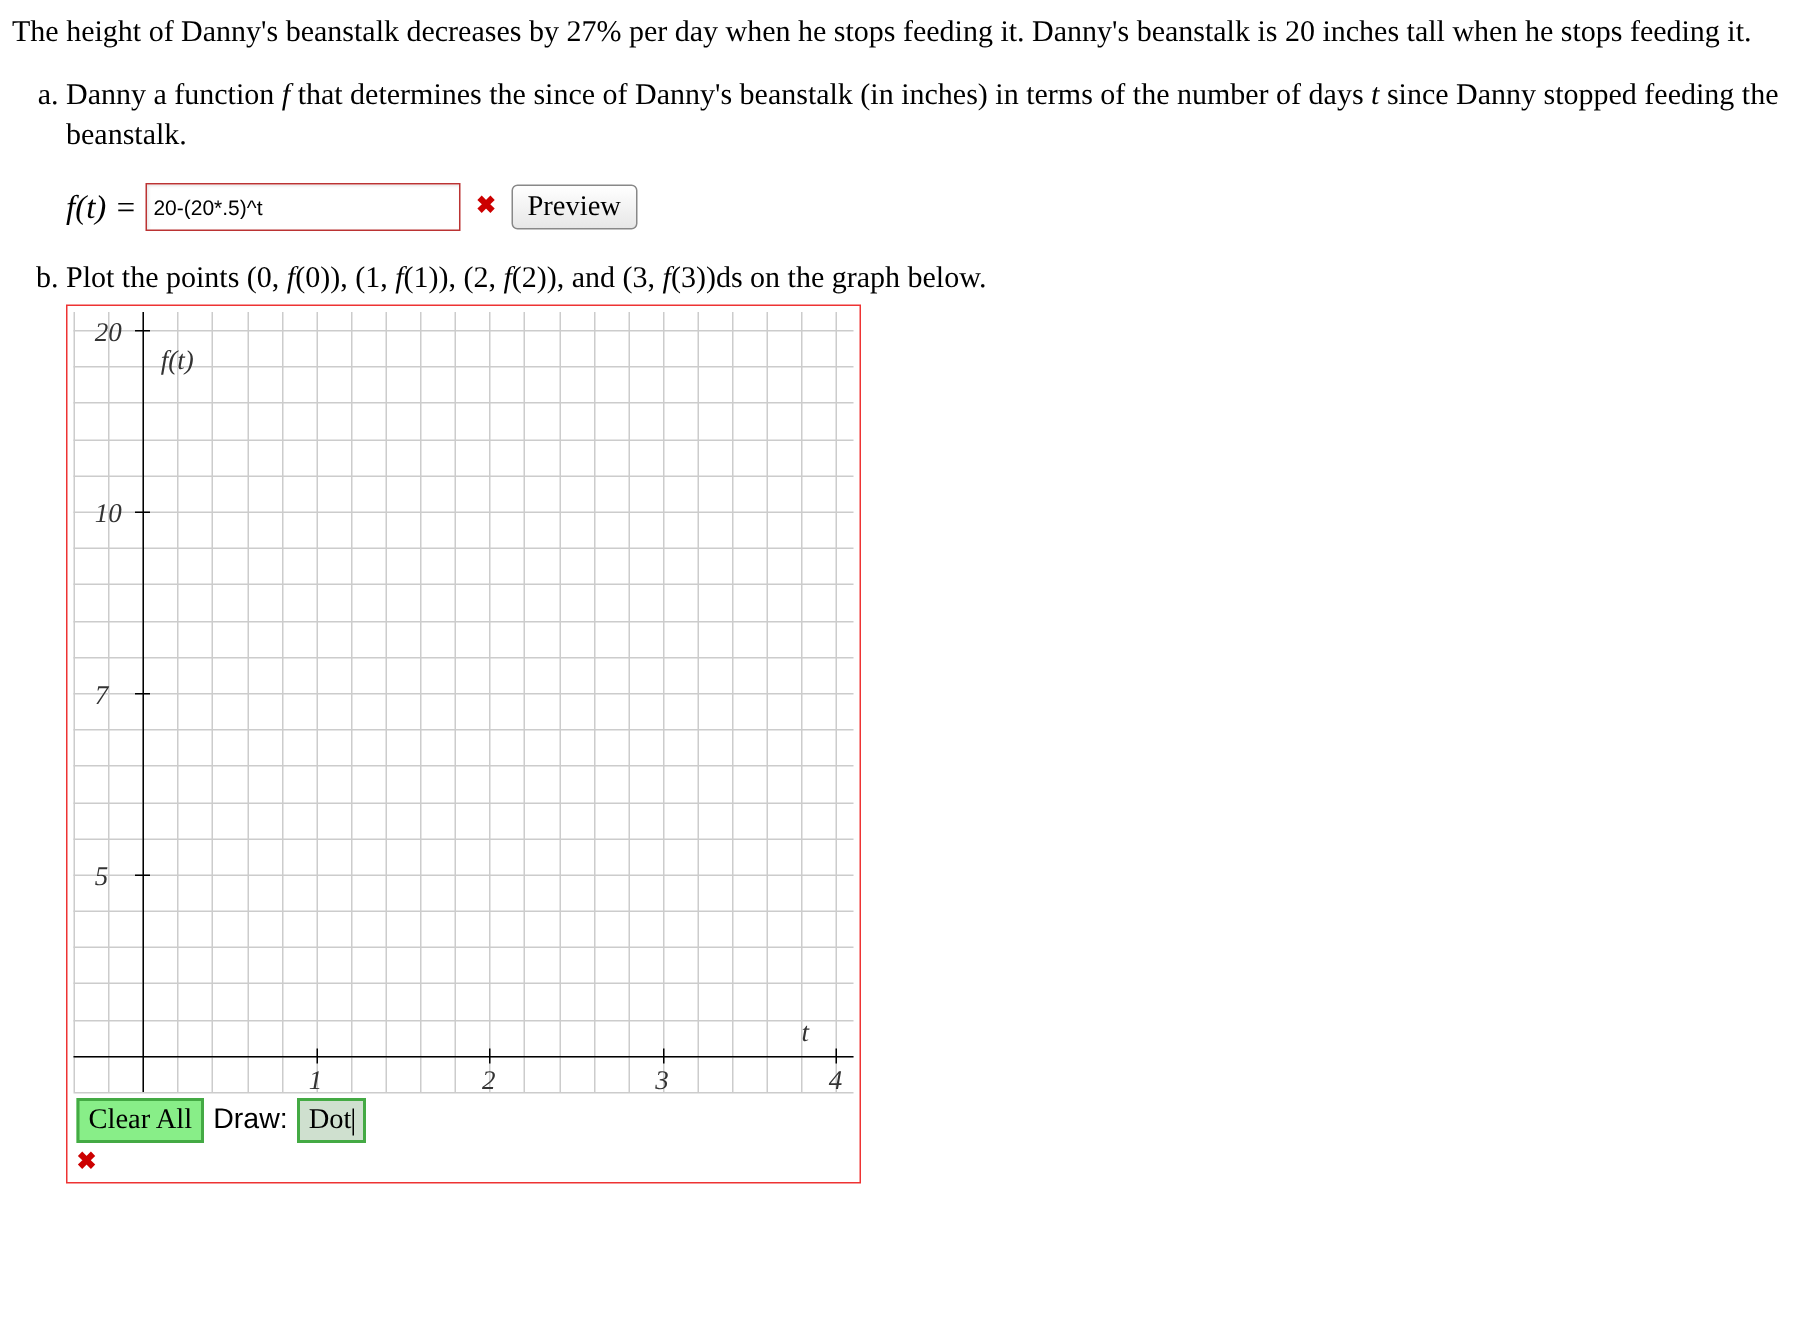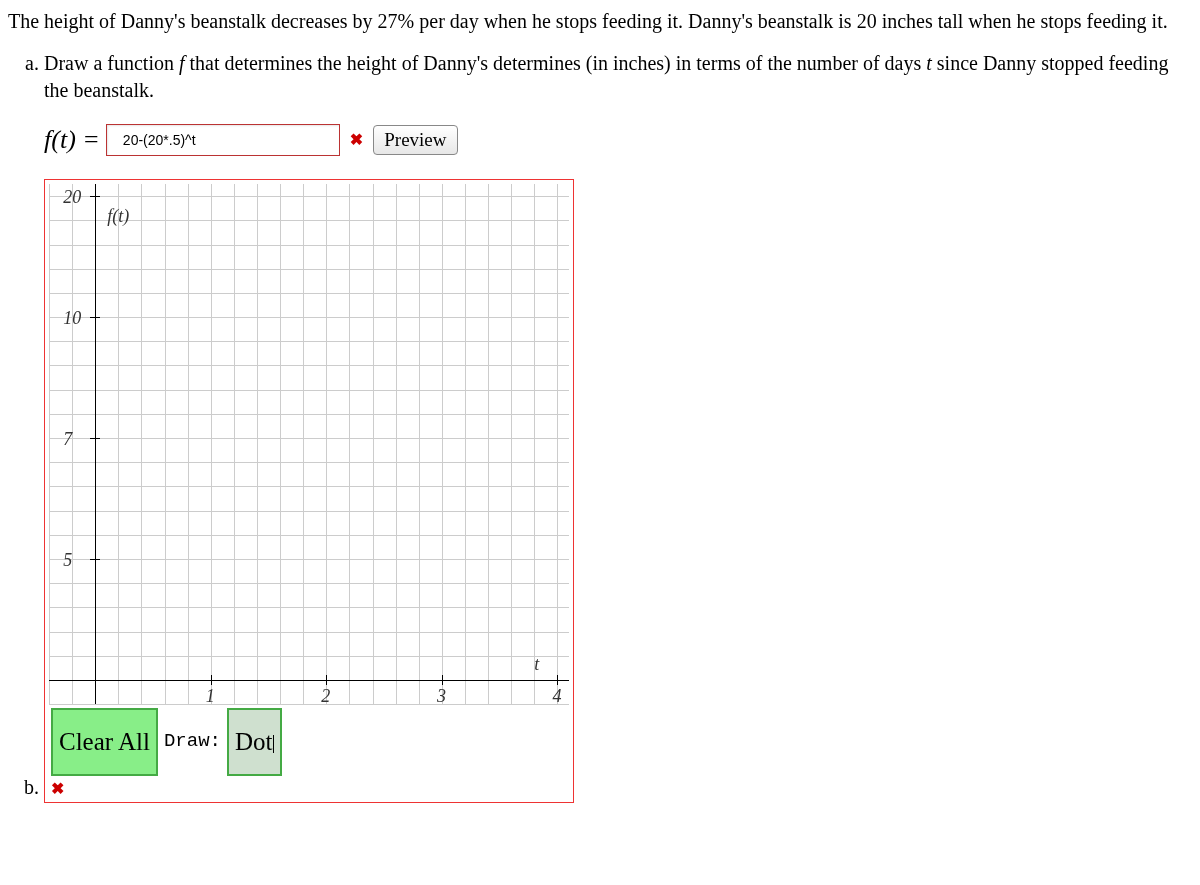--- a/index.html
+++ b/index.html
@@ -29,29 +29,29 @@
   }
   .answer-row {
     display: flex;
     align-items: center;
     gap: 6px;
     margin-top: 18px;
   }
   .answer-label {
     font-family: Georgia, serif;
     font-style: italic;
-    font-size: 26px;
+    font-size: 22px;
   }
   input.answer-input {
     width: 200px;
     height: 26px;
     border: 1px solid #b33;
     font-family: Arial, sans-serif;
     font-size: 14px;
-    padding: 2px 16px;
+    padding: 2px 4px;
     box-shadow: inset 1px 1px 2px rgba(0,0,0,0.1);
   }
   .wrong-mark {
     color: #c00;
     font-weight: bold;
     font-size: 16px;
     margin: 0 4px;
   }
   button.preview {
     font-family: Georgia, serif;
@@ -108,66 +108,69 @@
   }
   .graph-toolbar {
     display: flex;
     gap: 6px;
     padding: 4px 2px 2px 2px;
   }
   .tool-btn {
     border: 2px solid #4a4;
     background: #8e8;
     font-family: Georgia, serif;
-    font-size: 25px;
-    padding: 18px 6px;
+    font-size: 19px;
+    padding: 2px 6px;
     cursor: pointer;
   }
   .tool-btn.dot {
     background: #cfe0cf;
   }
   .tool-btn .cursor {
     display:inline-block;
     width:1px;
     height:18px;
     background:#000;
     vertical-align:middle;
     margin-left:1px;
   }
   .draw-label {
-    font-family: Liberation Mono, monospace;
+    font-family: Liberation Sans, sans-serif;
     font-size: 19px;
     align-self: center;
   }
   .bottom-mark {
     color: #c00;
     font-weight: bold;
     font-size: 16px;
     padding: 0 2px 2px 2px;
   }
 </style>
 </head>
 <body>
 
 <div class="problem-intro">The height of Danny's beanstalk decreases by 27% per day when he stops feeding it. Danny's beanstalk is 20 inches tall when he stops feeding it.</div>
 
 <ol class="parts">
   <li>
     <span>
-      <span>Draw a function </span><span class="func-var">f</span><span> that determines the height of Danny's determines (in inches) in terms of the number of days </span><span class="func-var">t</span><span> since Danny stopped feeding the beanstalk.</span>
+      <span>Danny a function </span><span class="func-var">f</span><span> that determines the since of Danny's beanstalk (in inches) in terms of the number of days </span><span class="func-var">t</span><span> since Danny stopped feeding the beanstalk.</span>
     </span>
     <div class="answer-row">
       <span class="answer-label"><span class="func-var">f</span>(<span class="func-var">t</span>)<span> = </span></span>
       <input class="answer-input" type="text" value="20-(20*.5)^t" style="">
       <span class="wrong-mark">✖</span>
       <button class="preview">Preview</button>
     </div>
   </li>
 
   <li>
+    <span>
+      Plot the points (0,&nbsp;<span class="func-var">f</span>(0)), (1,&nbsp;<span class="func-var">f</span>(1)), (2,&nbsp;<span class="func-var">f</span>(2)), and (3,&nbsp;<span class="func-var">f</span>(3))ds on the graph below.
+    </span>
 
     <div class="graph-wrap">
       <div class="graph-canvas" id="graph-canvas">
           <div class="grid-line-v" style="left: 0px;"></div>
           <div class="grid-line-v" style="left: 23.1111px;"></div>
           <div class="grid-line-v" style="left: 46.2222px;"></div>
           <div class="grid-line-v" style="left: 69.3333px;"></div>
           <div class="grid-line-v" style="left: 92.4444px;"></div>
           <div class="grid-line-v" style="left: 115.556px;"></div>
           <div class="grid-line-v" style="left: 138.667px;"></div>

